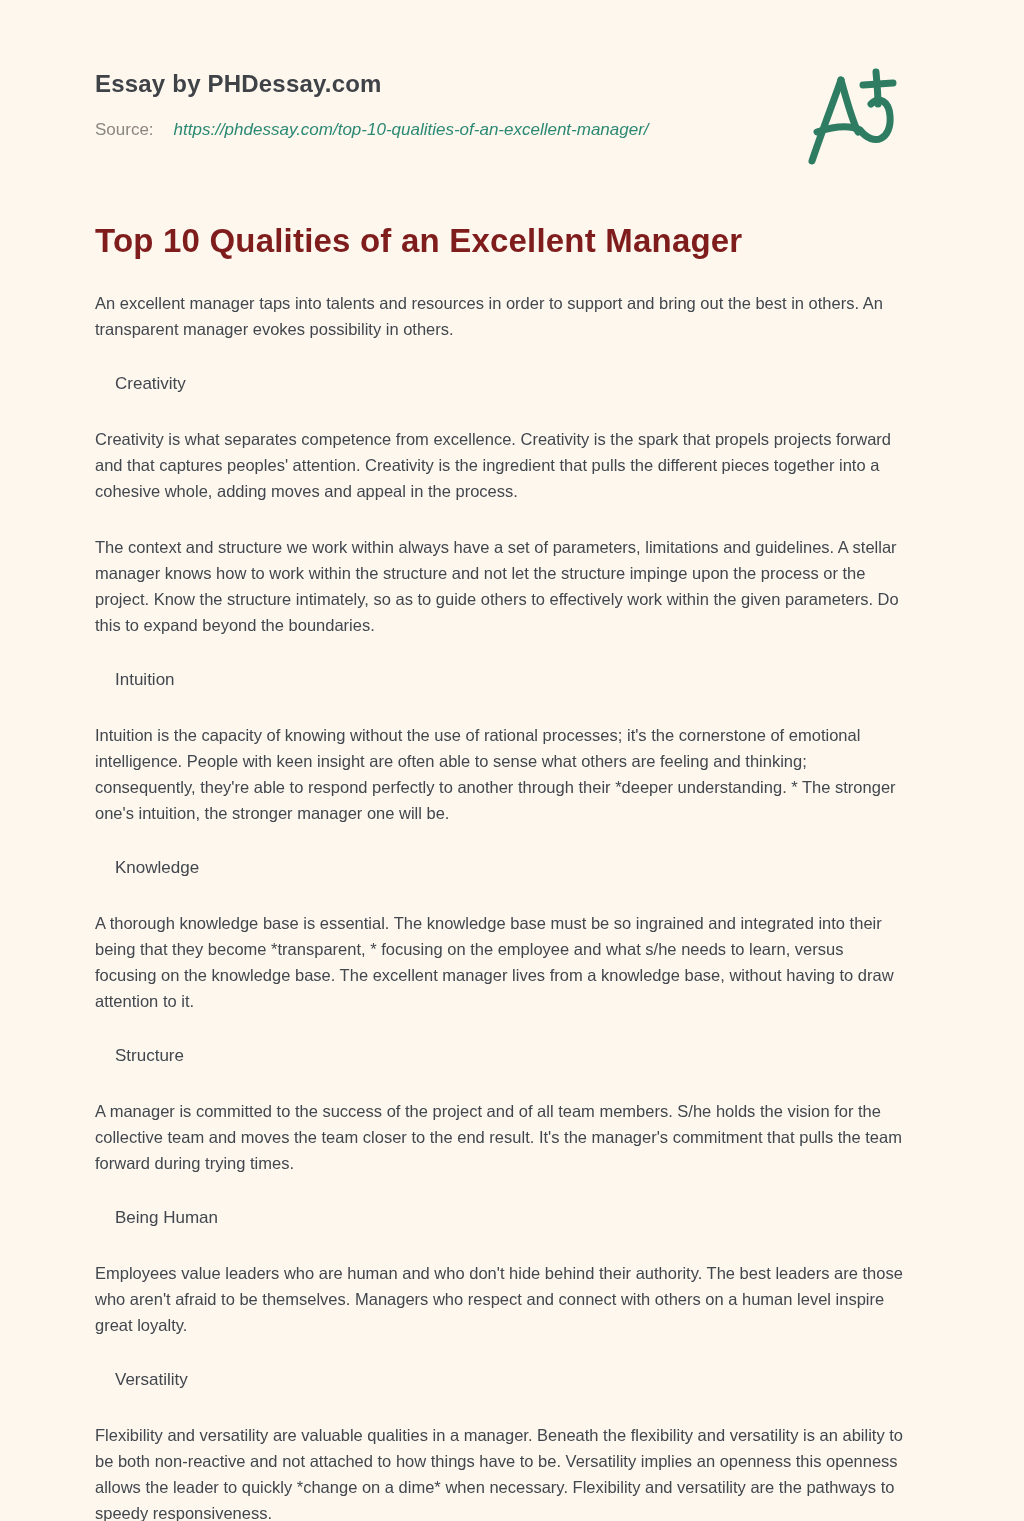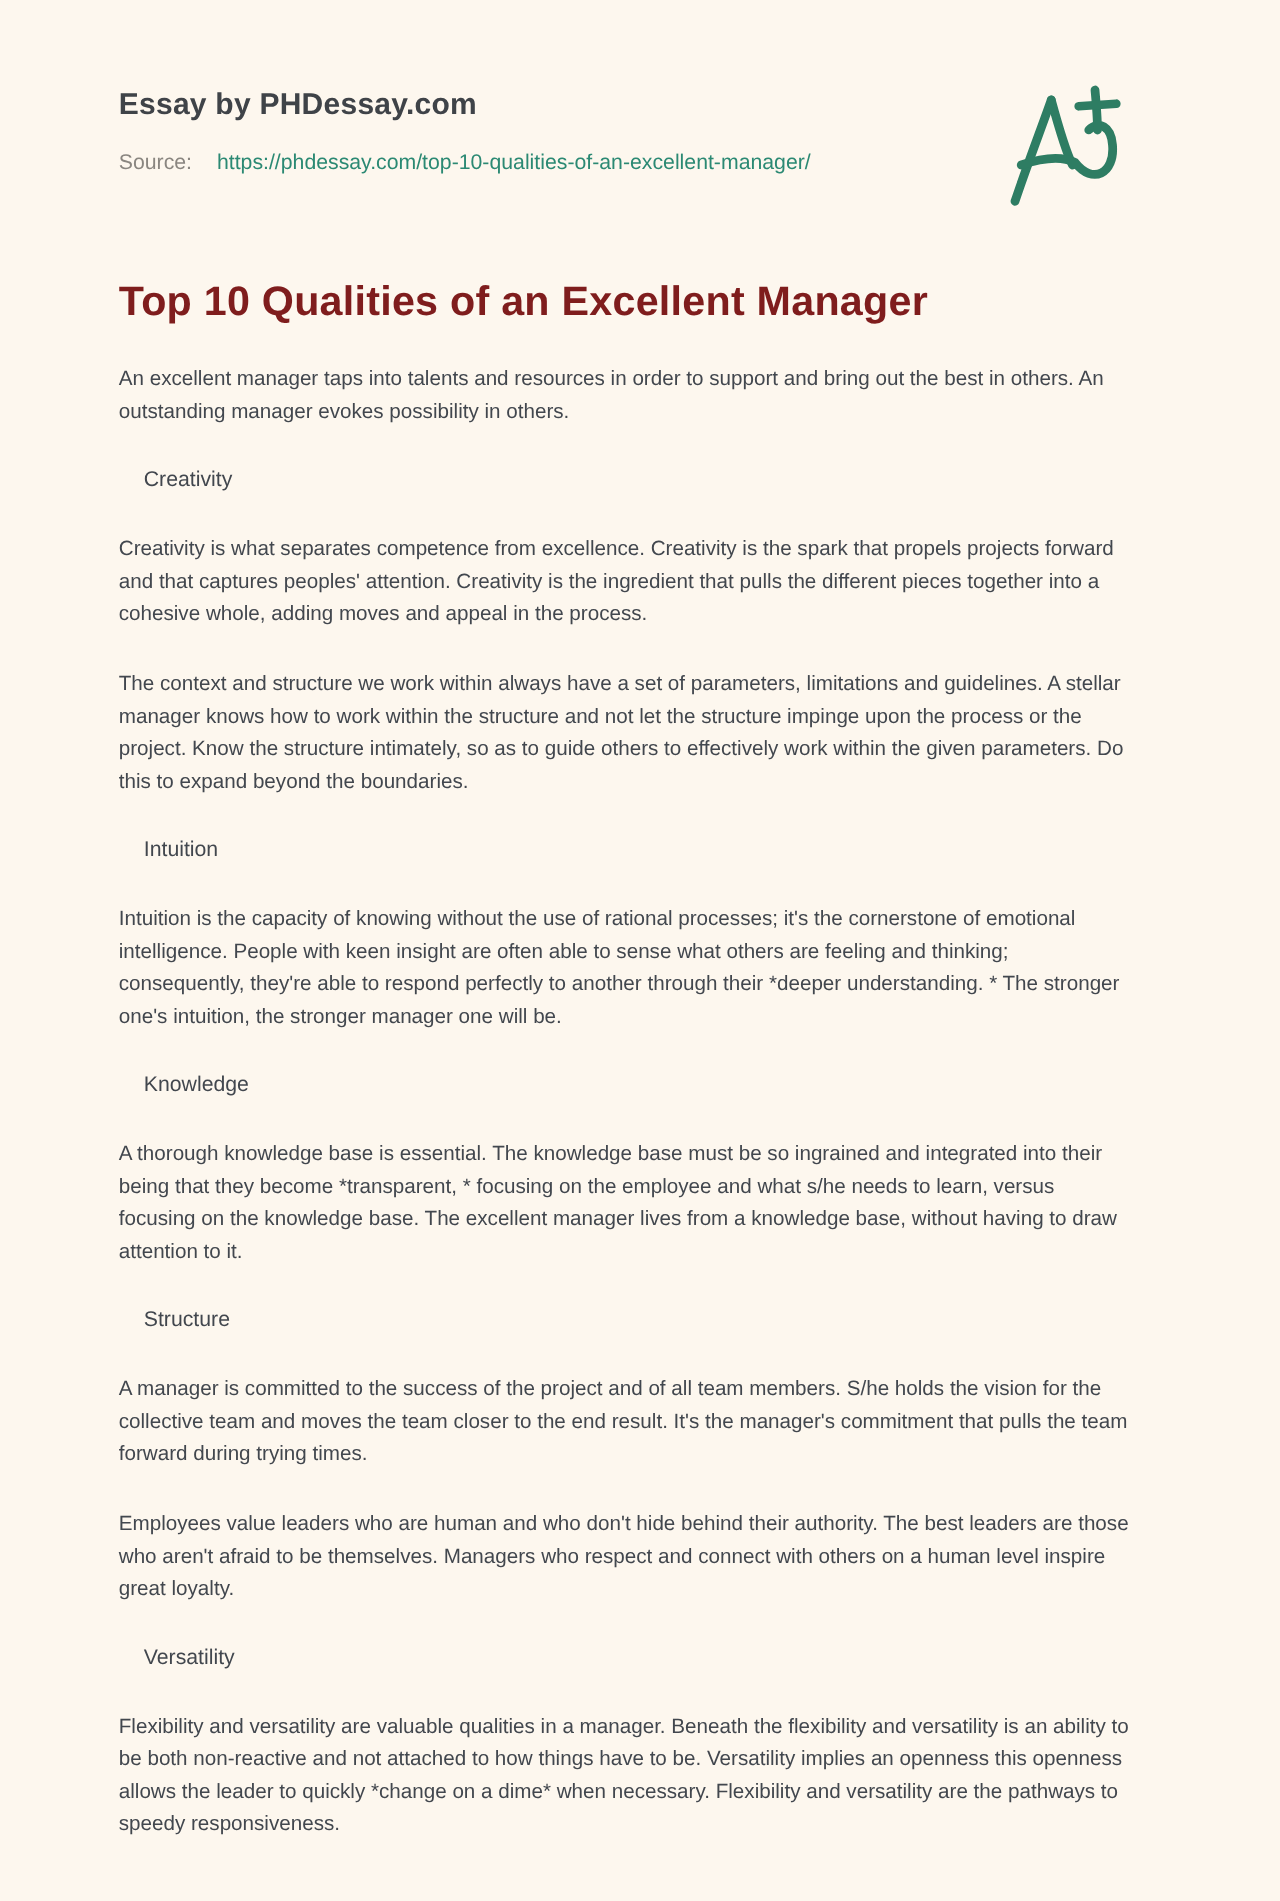--- a/index.html
+++ b/index.html
@@ -30,20 +30,21 @@
     font-size: 17px;
     color: #8a8680;
   }
   .source-line .src-label {
     color: #8a8680;
     margin-right: 20px;
   }
   .source-line a.src-url {
     color: #2b8973;
     text-decoration: none;
+    font-style: italic;
   }
   .logo {
     position: absolute;
     top: 68px;
     right: 92px;
     width: 110px;
     height: 100px;
   }
   .article-title {
     margin-top: 82px;
@@ -90,30 +91,31 @@
       <path d="M 20 64 C 38 58, 53 57, 63 62 C 77 80, 95 71, 93 48 C 92 33, 82 28, 74 36"></path>
 
       <path d="M 79 4 C 80 15, 81 26, 81 36"></path>
 
       <path d="M 66 17 L 96 15"></path>
     </svg>
   </div>
 
   <h1 class="article-title">Top 10 Qualities of an Excellent Manager</h1>
 
-  <p class="body-par">An excellent manager taps into talents and resources in order to support and bring out the best in others. An outstanding manager evokes possibility in others.</p>
+  <p class="body-par">An excellent manager taps into talents and resources in order to support and bring out the best in others. An transparent manager evokes possibility in others.</p>
 
   <div>
       <div class="section-heading">Creativity</div>
       <p class="body-par">Creativity is what separates competence from excellence. Creativity is the spark that propels projects forward and that captures peoples' attention. Creativity is the ingredient that pulls the different pieces together into a cohesive whole, adding moves and appeal in the process.</p>
       <p class="body-par">The context and structure we work within always have a set of parameters, limitations and guidelines. A stellar manager knows how to work within the structure and not let the structure impinge upon the process or the project. Know the structure intimately, so as to guide others to effectively work within the given parameters. Do this to expand beyond the boundaries.</p>
       <div class="section-heading">Intuition</div>
       <p class="body-par">Intuition is the capacity of knowing without the use of rational processes; it's the cornerstone of emotional intelligence. People with keen insight are often able to sense what others are feeling and thinking; consequently, they're able to respond perfectly to another through their *deeper understanding. * The stronger one's intuition, the stronger manager one will be.</p>
       <div class="section-heading">Knowledge</div>
       <p class="body-par">A thorough knowledge base is essential. The knowledge base must be so ingrained and integrated into their being that they become *transparent, * focusing on the employee and what s/he needs to learn, versus focusing on the knowledge base. The excellent manager lives from a knowledge base, without having to draw attention to it.</p>
       <div class="section-heading">Structure</div>
       <p class="body-par">A manager is committed to the success of the project and of all team members. S/he holds the vision for the collective team and moves the team closer to the end result. It's the manager's commitment that pulls the team forward during trying times.</p>
+      <div class="section-heading">Being Human</div>
       <p class="body-par">Employees value leaders who are human and who don't hide behind their authority. The best leaders are those who aren't afraid to be themselves. Managers who respect and connect with others on a human level inspire great loyalty.</p>
       <div class="section-heading">Versatility</div>
       <p class="body-par">Flexibility and versatility are valuable qualities in a manager. Beneath the flexibility and versatility is an ability to be both non-reactive and not attached to how things have to be. Versatility implies an openness  this openness allows the leader to quickly *change on a dime* when necessary. Flexibility and versatility are the pathways to speedy responsiveness.</p>
     </div>
 
 </div>
 
 </body></html>

